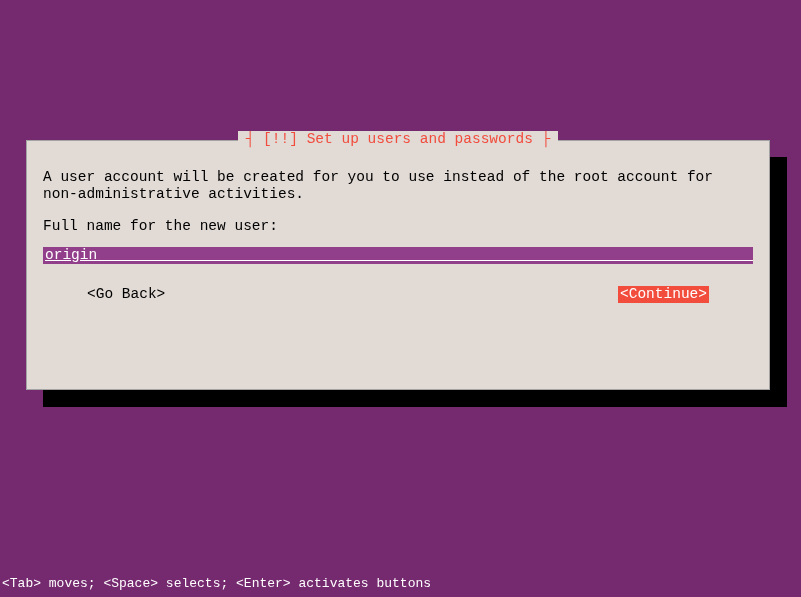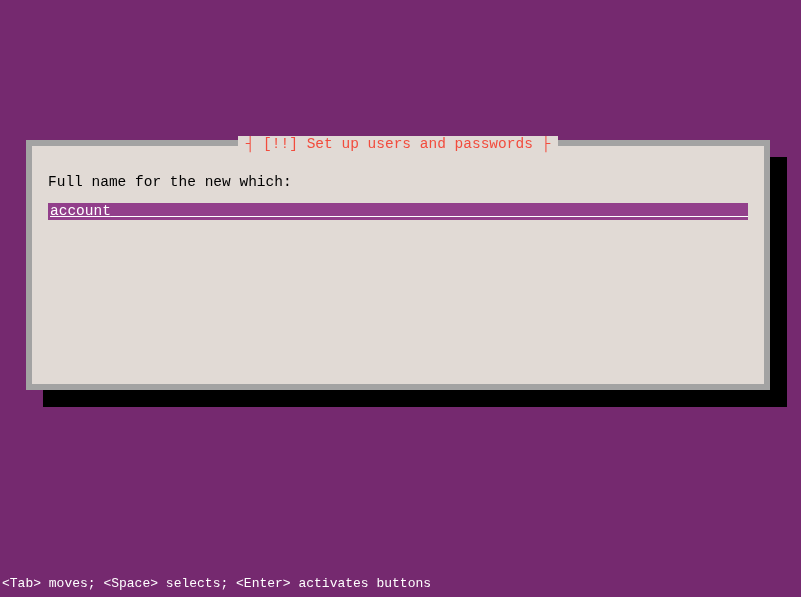--- a/index.html
+++ b/index.html
@@ -24,21 +24,21 @@
       height: 250px;
       background: #000000;
     }
     .dialog {
       position: absolute;
       left: 26px;
       top: 140px;
       width: 744px;
       height: 250px;
       background: #e1dad5;
-      border: 6px solid #a3a3a3;
+      border: 1px solid #a3a3a3;
     }
     .title-wrap {
       position: absolute;
       top: -10px;
       left: 0;
       width: 100%;
       text-align: center;
     }
     .title-inner {
       display: inline-block;
@@ -109,18 +109,23 @@
 <div class="shadow"></div>
 
 <div class="dialog">
   <div class="title-wrap">
     <span class="title-inner">
       <span class="title-brackets">┤ </span><span>[!!]</span> <span>Set up users and passwords</span><span class="title-brackets"> ├</span>
     </span>
   </div>
 
   <div class="content">
-    <div class="prompt">Full name for the new which:</div>
-    <div class="input-row"><span class="input-val">account</span><span>____________________________________________________________________________</span></div>
+    <div class="para1">A user account will be created for you to use instead of the root account for non-administrative activities.</div>
+    <div class="prompt">Full name for the new user:</div>
+    <div class="input-row"><span class="input-val">origin</span><span>____________________________________________________________________________</span></div>
+    <div class="button-row">
+      <span class="go-back">&lt;Go Back&gt;</span>
+      <span class="continue-btn">&lt;Continue&gt;</span>
+    </div>
   </div>
 </div>
 
 <div class="status-bar">&lt;Tab&gt; moves; &lt;Space&gt; selects; &lt;Enter&gt; activates buttons</div>
 
 </body></html>

